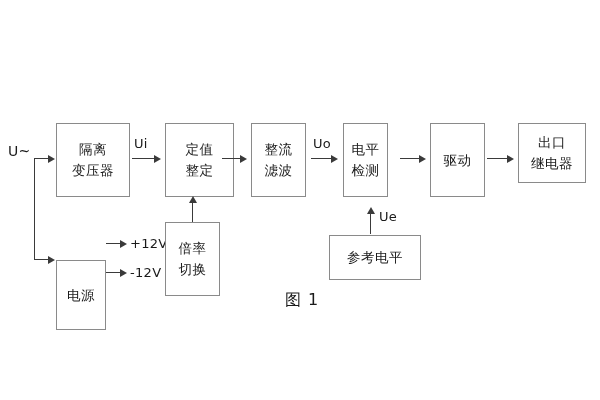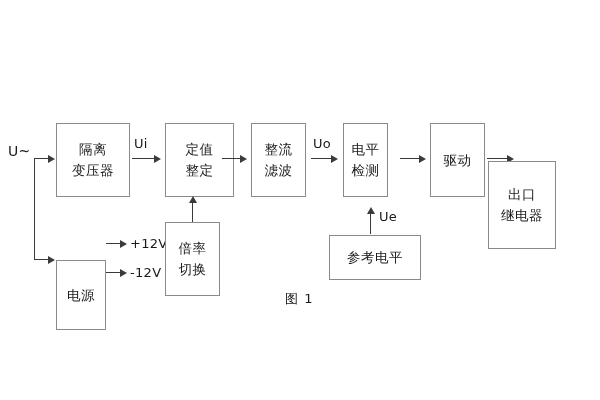--- a/index.html
+++ b/index.html
@@ -35,21 +35,21 @@
   }
   .sig {
     position: absolute;
     font-size: 13px;
     color: #1a1a1a;
     white-space: nowrap;
     letter-spacing: 0.3px;
   }
   .caption {
     position: absolute;
-    font-size: 13px;
+    font-size: 16px;
     color: #1a1a1a;
     white-space: nowrap;
     letter-spacing: 1px;
   }
   .line {
     position: absolute;
     background: #3a3a3a;
   }
   .h-line { height: 1.4px; }
   .v-line { width: 1.4px; }
@@ -147,20 +147,20 @@
   <div class="line h-line" style="left:400px; top:158px; width:21px;"></div>
   <div class="arrowhead arrow-right" style="left:419px; top:154.5px;"></div>
 
   <div class="block" style="left:430px; top:123px; width:55px; height:74px;">
     <div class="ln">驱动</div>
   </div>
 
   <div class="line h-line" style="left:487px; top:158px; width:22px;"></div>
   <div class="arrowhead arrow-right" style="left:507px; top:154.5px;"></div>
 
-  <div class="block" style="left:488px; top:123px; width:68px; height:88px;margin-top:38px;">
+  <div class="block" style="left:518px; top:123px; width:68px; height:60px;">
     <div class="ln">出口</div>
     <div class="ln">继电器</div>
   </div>
 
   <div class="caption" style="left:285px; top:290px;">图 1</div>
 
 </div>
 
 </body></html>

